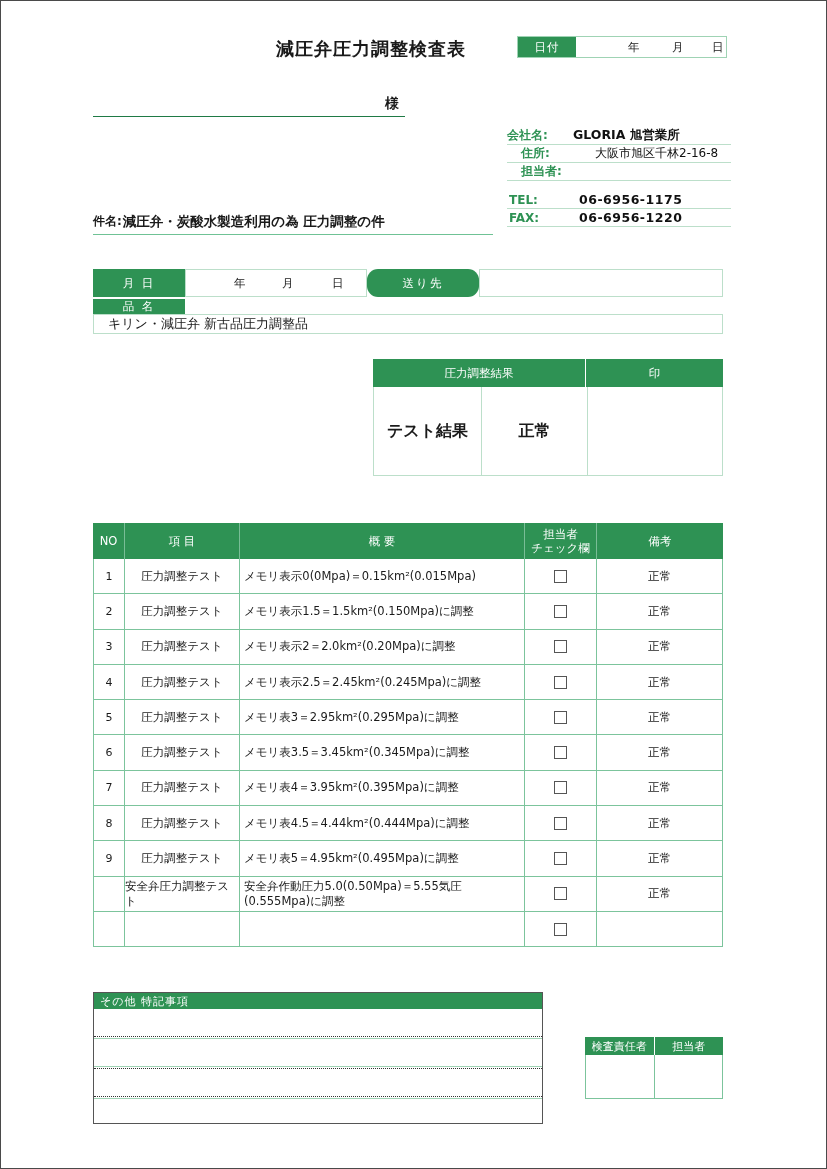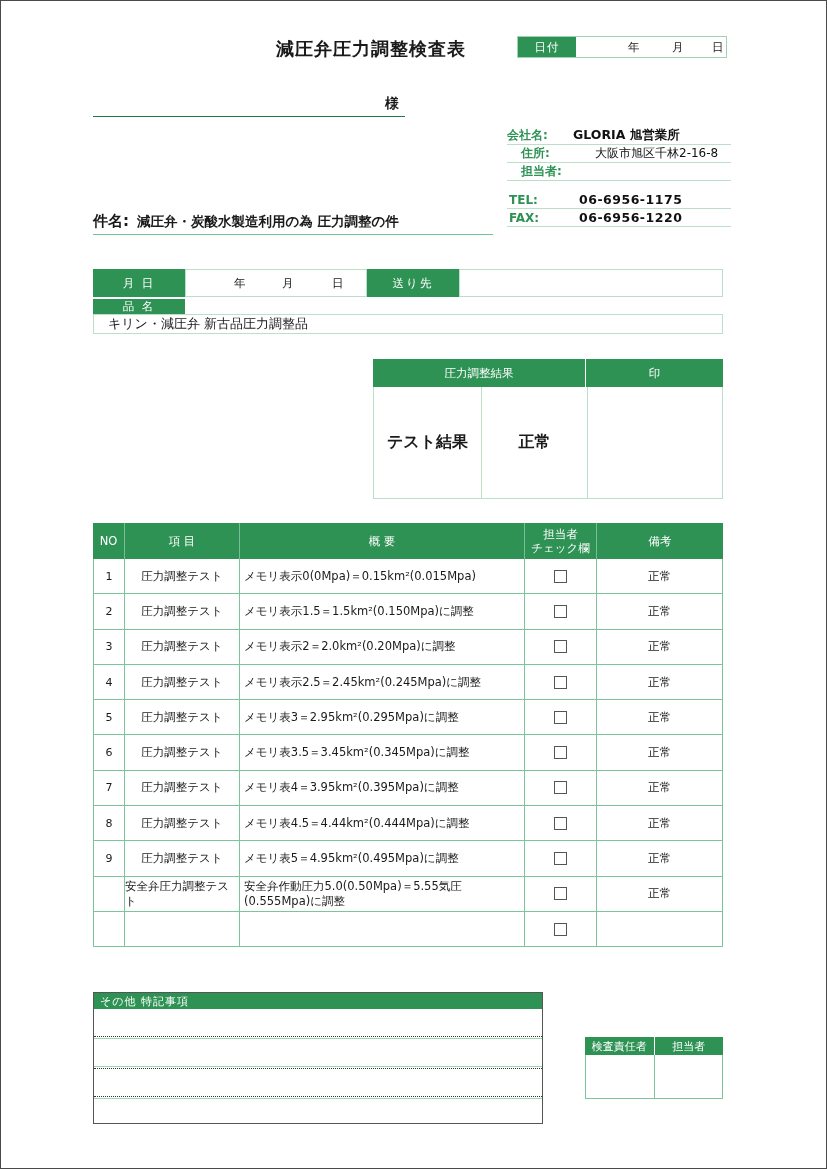--- a/index.html
+++ b/index.html
@@ -57,48 +57,48 @@
   .co-r2 .co-val { position:absolute; left: 68px; font-weight:normal; font-size:12px;margin-left:20px;}
   .co-r3 .co-key { position:absolute; left: 14px; }
   .co-r4 .co-key { position:absolute; left: 2px; }
   .co-r4 .co-val { position:absolute; left: 72px; letter-spacing:0.5px;}
   .co-r5 .co-key { position:absolute; left: 2px; }
   .co-r5 .co-val { position:absolute; left: 72px; letter-spacing:0.5px;}
 
   
   .subj { left: 92px; top: 208px; width: 400px; height: 26px;
     border-bottom: 1.6px solid #6fc295; display: flex; align-items: center; }
-  .subj-key { font-size: 15px; font-weight: bold; margin-right: 8px; }
+  .subj-key { font-size: 12px; font-weight: bold; margin-right: 1px; }
   .subj-val { font-size: 13.5px; font-weight: bold; }
 
   
   .info-tbl { left: 92px; top: 268px; width: 630px; }
   .info-r1 { display: flex; height: 28px; }
   .info-r2 { display: flex; height: 26px; margin-top: 2px; flex-direction: column; }
   .cell-hd { background:#2e9254; color:#fff; font-size:11.5px; letter-spacing:2px;
     display:flex; align-items:center; justify-content:center; }
   .cell-wh { background:#fff; border:1px solid #bcdfca; }
   .i-md { width: 92px; }
   .i-ymd { width: 180px; position: relative; }
   .i-ymd span { position:absolute; top:50%; transform:translateY(-50%); font-size:11.5px;}
   .iy { left: 48px; } .im { left: 96px; } .idd { left: 146px; }
-  .i-dest { width: 92px; }
+  .i-dest { width: 112px; border-radius: 11px; }
   .i-destval { flex: 1; }
   .i-pname { width: 92px; }
   .i-pval { flex: 1; display:flex; align-items:center; padding-left: 14px;
     font-size: 13px; font-weight: normal; }
 
   
   .res-box { left: 372px; top: 358px; width: 350px; height: 140px; }
   .res-hd { display:flex; height: 28px; }
   .res-hd .h1 { width: 212px; background:#2e9254; color:#fff; font-size:11.5px;
     display:flex;align-items:center;justify-content:center; border-right:1px solid #ffffff;}
   .res-hd .h2 { flex:1; background:#2e9254; color:#fff; font-size:11.5px;
     display:flex;align-items:center;justify-content:center;}
-  .res-bd { display:flex; height: 112px; }
+  .res-bd { display:flex; height: 89px; }
   .res-bd .c1 { width: 107px; border:1px solid #bcdfca; border-top:none;
     display:flex;align-items:center;justify-content:center; font-size:16px;font-weight:bold;}
   .res-bd .c2 { width: 105px; border:1px solid #bcdfca; border-top:none; border-left:none;
     display:flex;align-items:center;justify-content:center; font-size:16px;font-weight:bold;}
   .res-bd .c3 { flex:1; border:1px solid #bcdfca; border-top:none; border-left:none; }
 
   
   .main-tbl { left: 92px; top: 522px; width: 630px; }
   .mt-row { display: flex; }
   .mt-head { height: 36px; }

